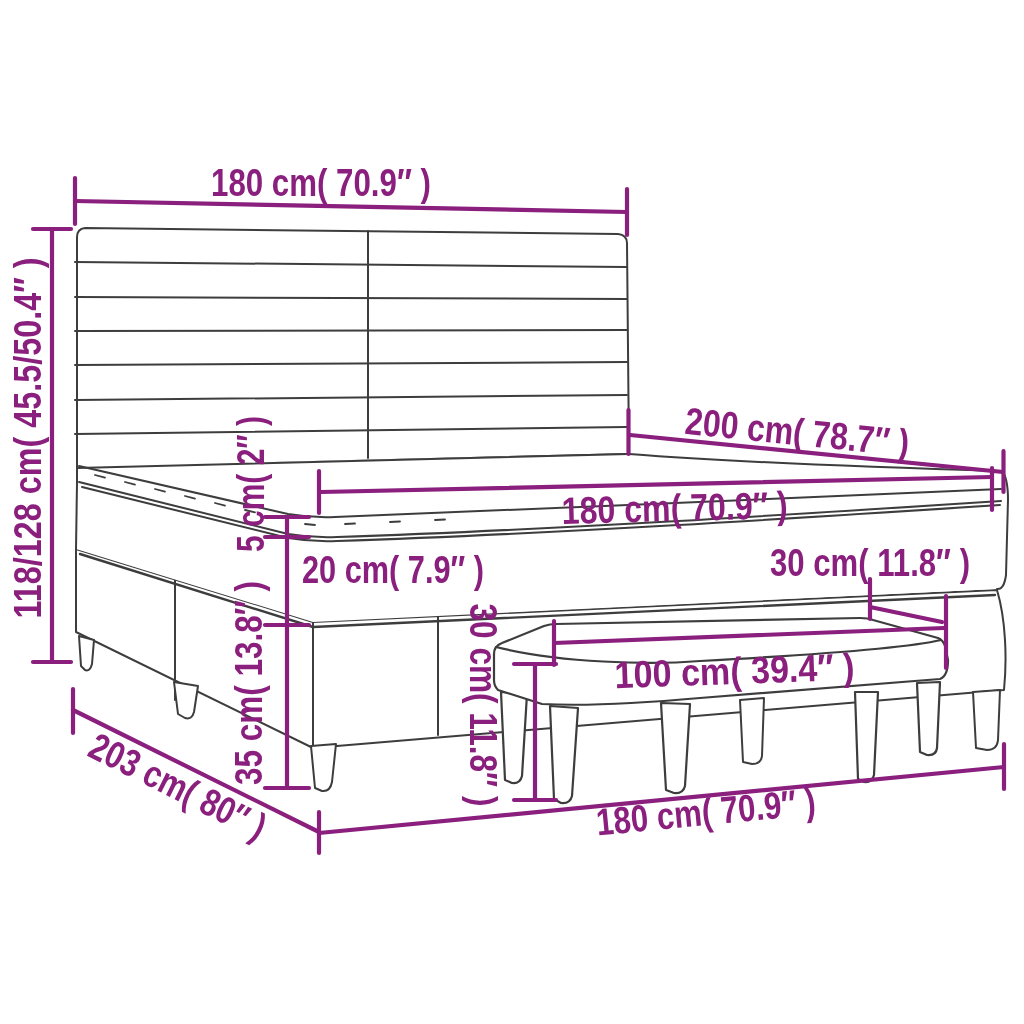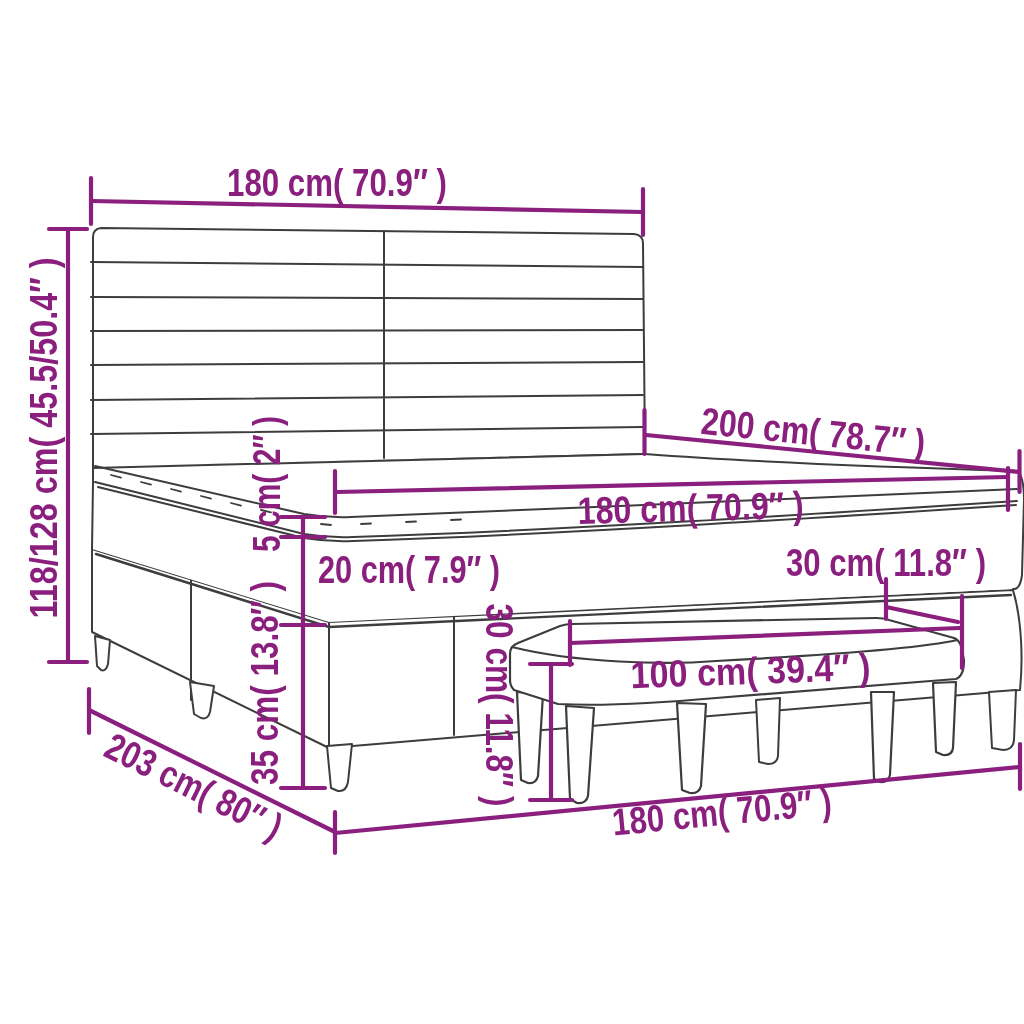--- a/index.html
+++ b/index.html
@@ -1,16 +1,16 @@
 <!DOCTYPE html>
 <html><head>
 <meta charset="utf-8">
 <style>
   html,body{margin:0;padding:0;background:#ffffff;}
-  #stage{width:967px;height:1024px;background:#ffffff;padding-left:16px;}
+  #stage{width:967px;height:1024px;background:#ffffff;}
   text{font-family:"Liberation Sans",sans-serif;font-weight:bold;fill:#8a1f7e;}
 </style>
 </head>
 <body>
 <div id="stage">
 <svg width="1024" height="1024" viewBox="0 0 1024 1024">
 <g fill="none" stroke-linecap="round" stroke-linejoin="round">
 
 <g id="headboard" stroke="#3d3d3d" stroke-width="2">
   <path d="M77,237 Q77,229 85,228 L618,234 Q627,235 627,243 L629,454 L77,468 Z" fill="#ffffff"></path>

